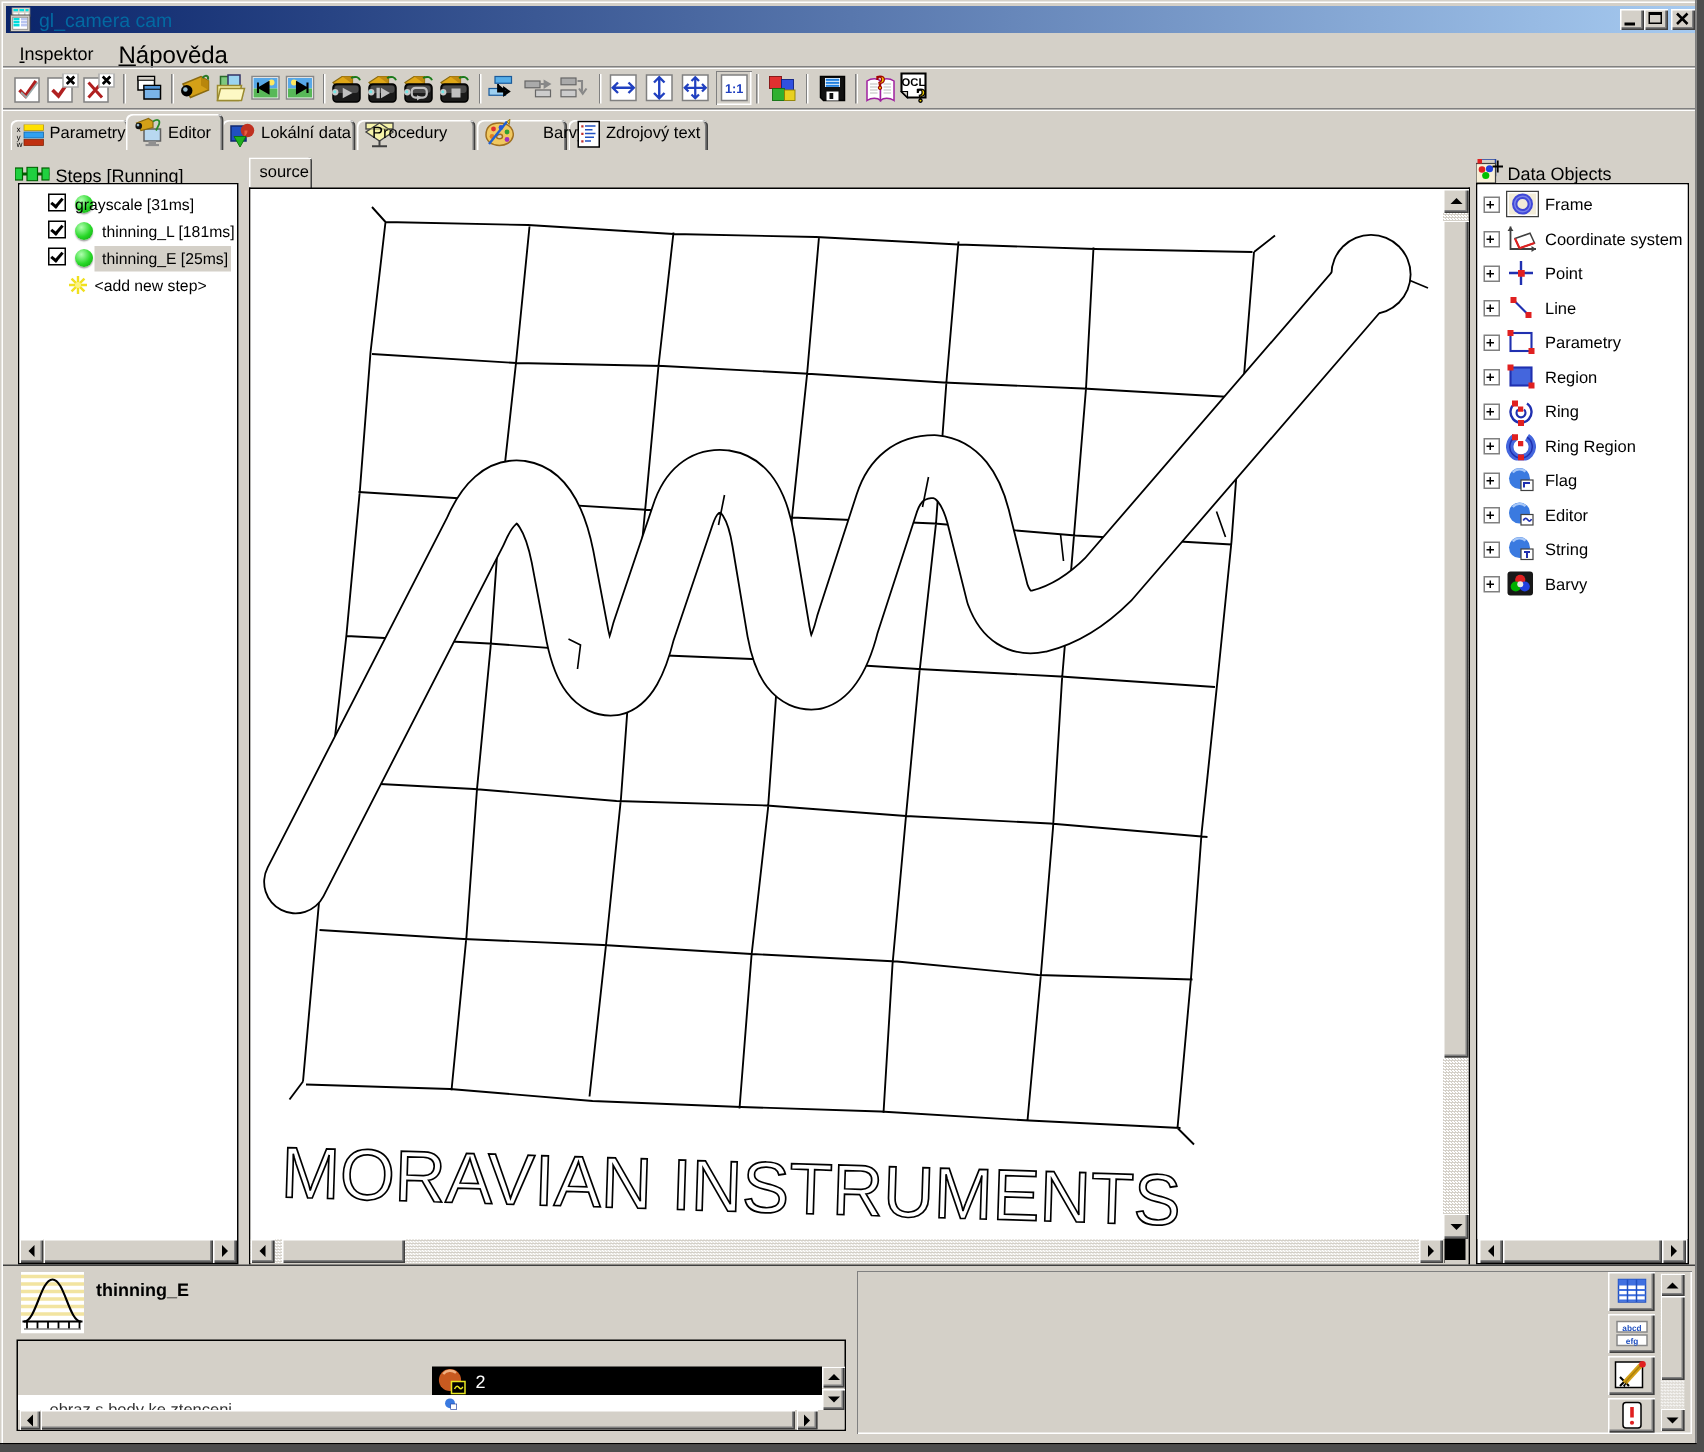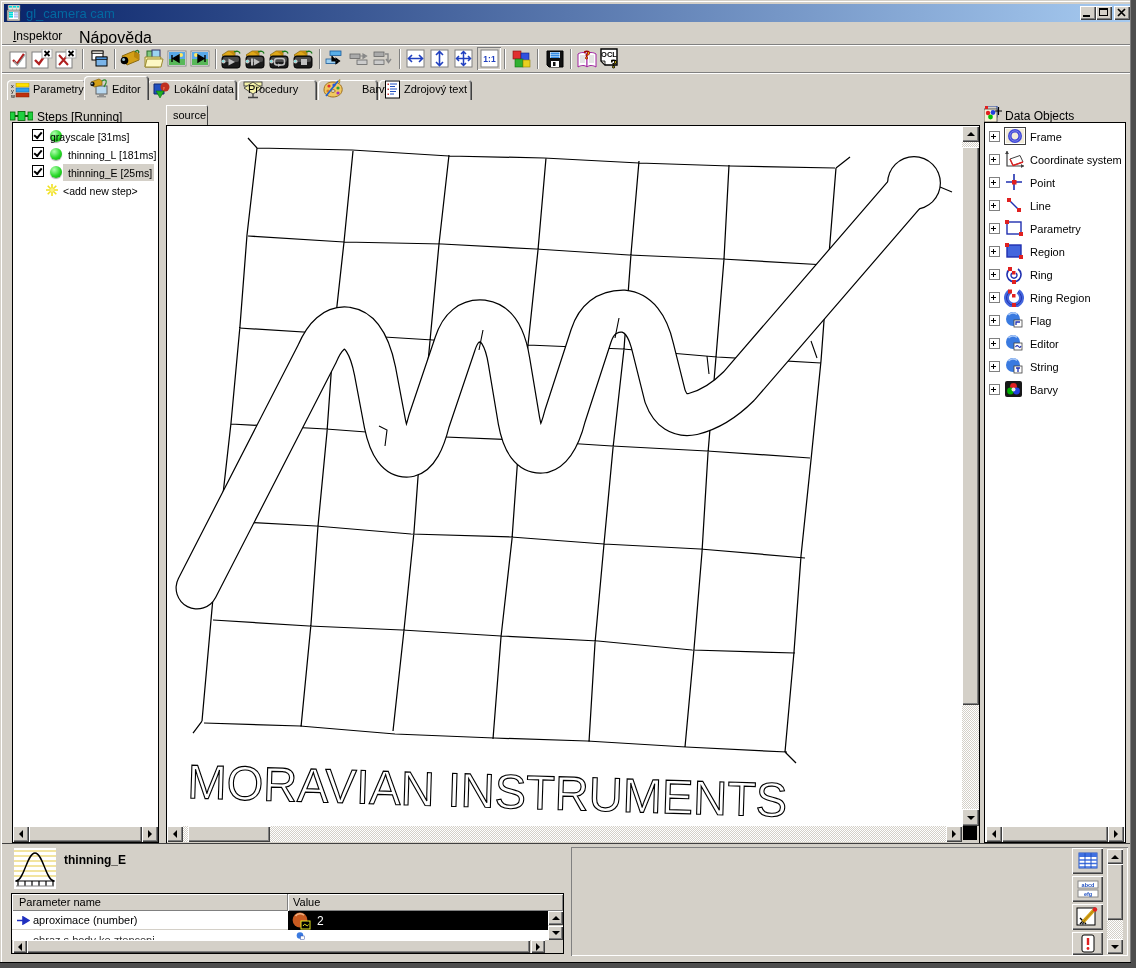--- a/index.html
+++ b/index.html
@@ -547,31 +547,20 @@
     </g>
 <path d="M2 33 C10 33 13 5 21 5 C29 5 32 33 40 33" fill="none" stroke="#000" stroke-width="1.4"></path>
 <path d="M1 33 L41 33" stroke="#000" stroke-width="1.2"></path>
 <g stroke="#000" stroke-width="1.2">
       <path d="M4 33 L4 38 M11 33 L11 38 M18 33 L18 38 M25 33 L25 38 M32 33 L32 38 M39 33 L39 38"></path>
     </g>
 <path d="M2 38 L40 38" stroke="#808080" stroke-width="1"></path>
 </svg>
 <div class="a" style="left:64px;top:853px;font-weight:bold;font-size:12px">thinning_E</div>
 <div class="a" id="ptable" style="left:11px;top:893px;width:553px;height:61px;background:#d4d0c8;border:1px solid #000">
-<div class="a" style="left:0;top:0;width:551px;height:17px;box-shadow:inset 1px 1px 0 #fff,inset -1px -1px 0 #808080">
-  <div class="a" style="left:7px;top:2px">Parameter name</div>
-  <div class="a" style="left:275px;top:0;width:2px;height:17px;box-shadow:inset 1px 0 0 #808080,inset -1px 0 0 #fff"></div>
-  <div class="a" style="left:281px;top:2px">Value</div>
-</div>
-<div class="a" style="left:0;top:17px;width:276px;height:19px;background:#fff;border-bottom:1px solid #d4d0c8">
-  <svg class="a" style="left:5px;top:5px" width="13" height="9" viewBox="0 0 13 9">
-        <path d="M0 4.5 L8 4.5 M6 1 L12 4.5 L6 8 Z" stroke="#2030c0" fill="#2030c0" stroke-width="1.6"></path>
-      </svg>
-  <div class="a" style="left:21px;top:3px">aproximace (number)</div>
-</div>
 <div class="a" style="left:276px;top:17px;width:260px;height:19px;background:#000">
   <svg class="a" style="left:3px;top:1px" width="22" height="18" viewBox="0 0 22 18">
    <circle cx="9" cy="8" r="7.4" fill="#c85a20"></circle>
    <path d="M4.5 4 A6 6 0 0 1 13 3.2" stroke="#f0b080" stroke-width="1.6" fill="none"></path>
    <rect x="10" y="9" width="9" height="8" fill="#000" stroke="#e8e820" stroke-width="1"></rect>
    <path d="M12 14 Q13.5 11 15 13 Q16.5 15 17.5 12.5" stroke="#e8e820" stroke-width="1" fill="none"></path>
   </svg>
   <div class="a" style="left:29px;top:3px;color:#fff;font-size:12px">2</div>
 </div>
 <div class="a" style="left:0;top:36px;width:276px;height:10px;background:#fff;overflow:hidden">

